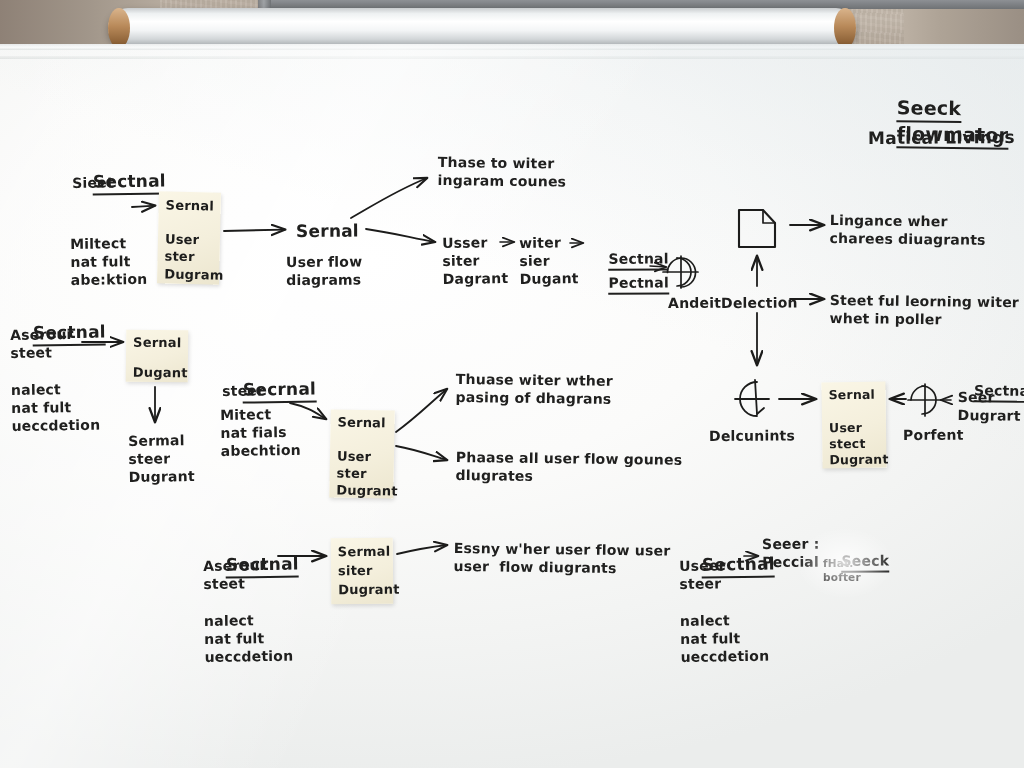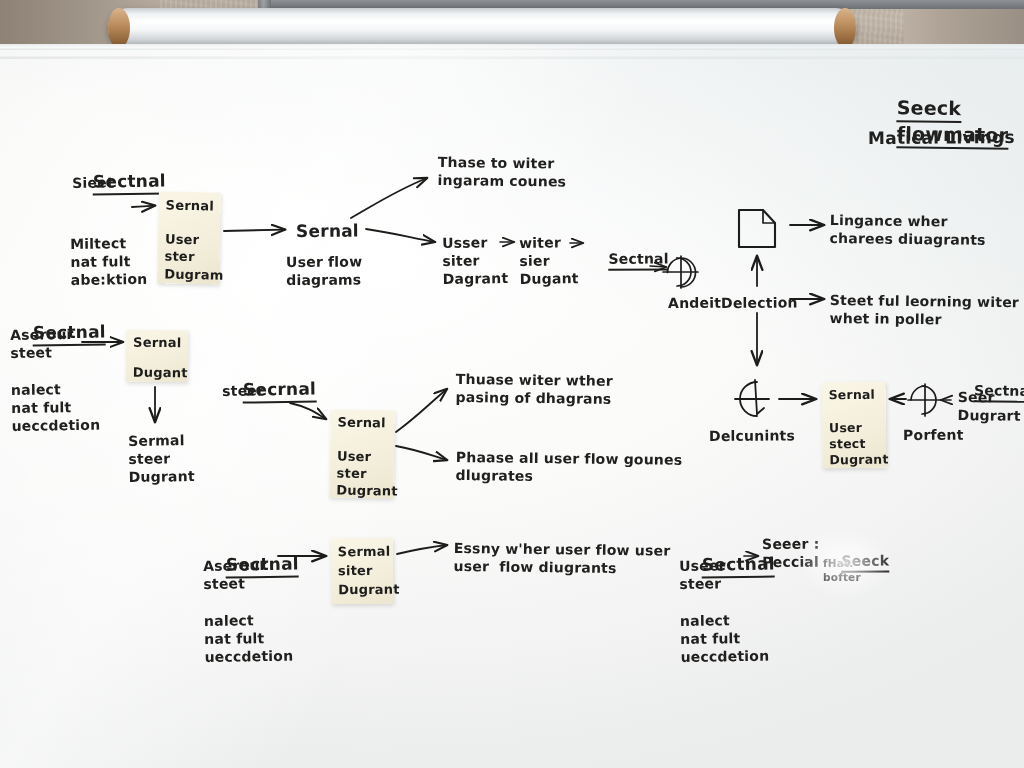--- a/index.html
+++ b/index.html
@@ -227,20 +227,23 @@
   <div class="ink md tilt-a" style="left:442px; top:234px;">Usser
 siter
 Dagrant</div>
   <div class="ink md tilt-a" style="left:519px; top:234px;">witer
 sier
 Dugant</div>
 
   <div class="ink md tilt-c" style="left:588px; top:232px;">
     <span class="heading">Sectnal</span>
   </div>
+  <div class="ink md tilt-c" style="left:588px; top:256px;">
+    <span class="heading">Pectnal</span>
+  </div>
 
   <div class="ink md tilt-c" style="left:668px; top:294px;">Andeit</div>
   <div class="ink md tilt-c" style="left:721px; top:294px;">Delection</div>
 
   <div class="ink md tilt-b" style="left:830px; top:211px;">Lingance wher
 charees diuagrants</div>
   <div class="ink md tilt-b" style="left:830px; top:291px;">Steet ful leorning witer
 whet in poller</div>
 
   <div class="ink md tilt-c" style="left:709px; top:427px;">Delcunints</div>
@@ -278,20 +281,23 @@
   </div>
 
   <div class="ink md tilt-a" style="left:128px; top:432px;">Sermal
 steer
 Dugrant</div>
 
   <div class="ink lg tilt-a" style="left:218px; top:357px;">
     <span class="heading">Secrnal</span>
   </div>
   <div class="ink md tilt-a" style="left:222px; top:382px;">steer</div>
+  <div class="ink md tilt-a" style="left:220px; top:406px;">Mitect
+nat fials
+abechtion</div>
 
   <div class="sticky" style="left:330px; top:410px; width:64px; height:88px; transform:rotate(1deg);">
     <div class="sticky-inner ink sm" style="font-size:13px; line-height:1.30;">Sernal
 
 User
 ster
 Dugrant</div>
   </div>
 
   <div class="ink md tilt-b" style="left:456px; top:370px;">Thuase witer wther

